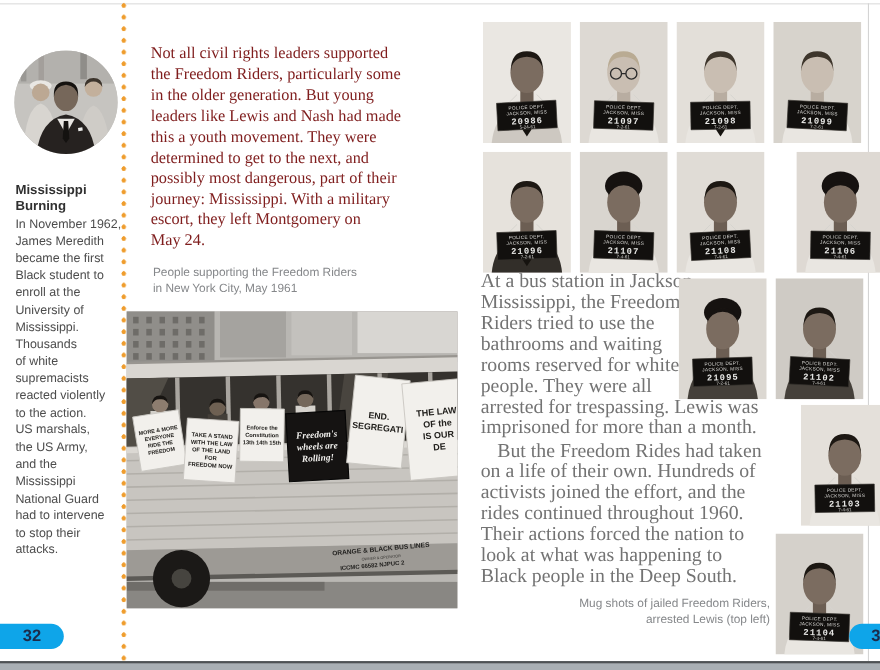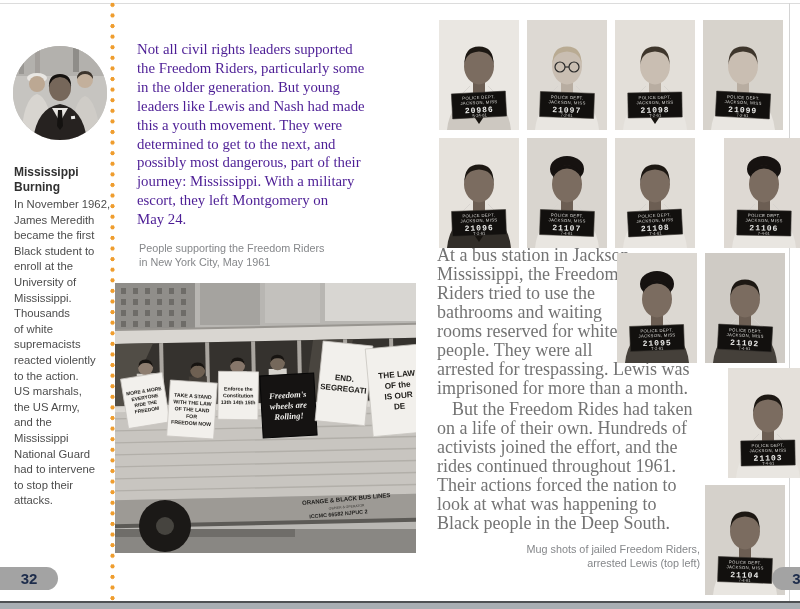--- a/index.html
+++ b/index.html
@@ -13,34 +13,34 @@
   .dots{left:110px;top:0;width:5px;height:601px;
         background-image:radial-gradient(circle at 2.5px 5px,#ef9d2e 1.9px,rgba(0,0,0,0) 2.3px);
         background-size:5px 10.6px;background-repeat:repeat-y;}
   
   .side-photo{left:13px;top:46px;width:94px;height:94px;border-radius:50%;overflow:hidden;background:#c6c4c0;}
   .side-heading{left:14px;top:165px;width:100px;font-size:12px;line-height:15px;font-weight:bold;
                 color:#303030;white-space:pre-line;}
   .side-body{left:14px;top:197px;width:104px;font-size:11.3px;line-height:15.6px;color:#4c4c4c;white-space:pre-line;}
   
   .main-para{left:137px;top:40px;width:292px;font-family:"Liberation Serif",serif;
-             font-size:14.8px;line-height:18.9px;color:#4c1d95;white-space:pre-line;}
+             font-size:14.8px;line-height:18.9px;color:#7f1d1d;white-space:pre-line;}
   .caption-left{left:139px;top:242px;width:220px;font-size:10.8px;line-height:13.5px;color:#85878a;white-space:pre-line;}
   .bus-wrap{left:115px;top:283px;width:301px;height:270px;overflow:hidden;background:#b9b7b3;}
   
   .right-text{left:437px;top:246px;width:300px;font-family:"Liberation Serif",serif;
               font-size:18px;line-height:19px;color:#737373;}
   .right-text p{margin:0;white-space:pre-line;}
   .right-text p.p2{margin-top:2px;text-indent:15px;}
   .caption-right{left:400px;top:543px;width:300px;text-align:right;font-size:10.8px;
                  line-height:13.5px;color:#85878a;white-space:pre-line;z-index:3;}
   .mug{position:absolute;width:80px;height:110px;z-index:1;}
   .mug svg{display:block;}
   
-  .badge{height:23px;background:#a3a3a3;color:#1c2b4a;font-size:15px;font-weight:bold;
+  .badge{height:23px;background:#0ea5e9;color:#1c2b4a;font-size:15px;font-weight:bold;
          display:flex;align-items:center;justify-content:center;z-index:5;}
   .badge-32{left:0;top:567px;width:58px;border-radius:0 12px 12px 0;}
   .badge-33{left:743px;top:567px;width:57px;border-radius:12px 0 0 12px;margin-left:29px;}
   
   .pl{font-family:"Liberation Sans",sans-serif;font-size:4.3px;fill:#d8d7d4;letter-spacing:.3px;text-anchor:middle;}
   .pn{font-family:"Liberation Mono",monospace;font-weight:bold;font-size:8px;fill:#e8e8e6;letter-spacing:1px;text-anchor:middle;}
   .pd{font-family:"Liberation Sans",sans-serif;font-size:4.2px;fill:#cfcecb;text-anchor:middle;}
 </style>
 </head>
 <body>
@@ -228,21 +228,21 @@
 Mississippi, the Freedom
 Riders tried to use the
 bathrooms and waiting
 rooms reserved for white
 people. They were all
 arrested for trespassing. Lewis was
 imprisoned for more than a month.</p>
   <p class="p2">But the Freedom Rides had taken
 on a life of their own. Hundreds of
 activists joined the effort, and the
-rides continued throughout 1961.
+rides continued throughout 1960.
 Their actions forced the nation to
 look at what was happening to
 Black people in the Deep South.</p>
 </div>
 <div class="abs caption-right">Mug shots of jailed Freedom Riders,
 arrested Lewis (top left)</div>
 <div id="mug-grid">
     <div class="mug" style="left: 439px; top: 20px;">
       <svg viewBox="0 0 80 110" width="80" height="110">
         <rect width="80" height="110" fill="#eae7e2"></rect>

